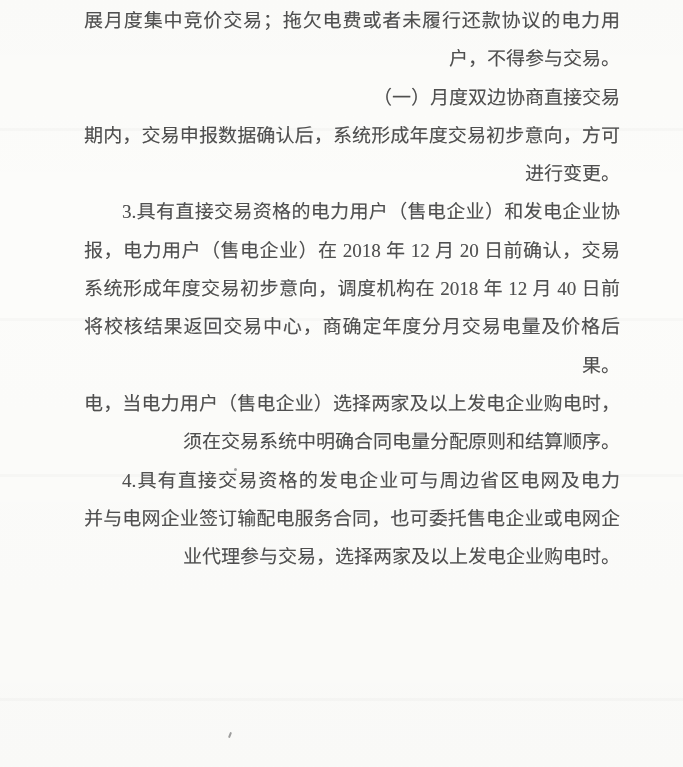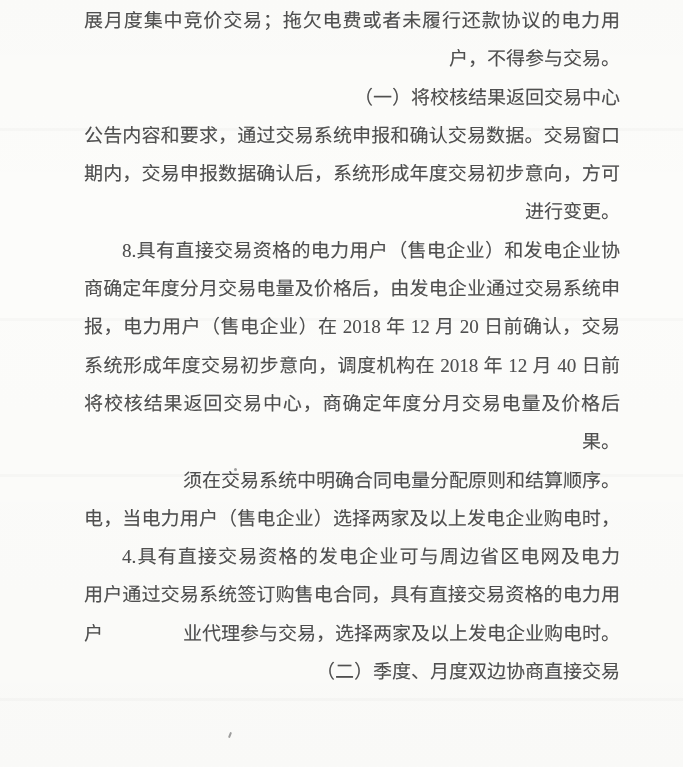--- a/index.html
+++ b/index.html
@@ -82,44 +82,39 @@
   <div class="streak" style="top:318px"></div>
   <div class="streak" style="top:474px"></div>
   <div class="streak" style="top:698px"></div>
 
   <div class="text-block" style="--ink: #4f4f4f;">
       <div class="paragraph">
         <div class="line fill">展月度集中竞价交易；拖欠电费或者未履行还款协议的电力用</div>
         <div class="line">户，不得参与交易。</div>
       </div>
       <div class="paragraph">
-        <div class="line indent">（一）将校核结果返回交易中心</div>
+        <div class="line indent">（一）月度双边协商直接交易</div>
       </div>
       <div class="paragraph">
-        <div class="line fill">公告内容和要求，通过交易系统申报和确认交易数据。交易窗口</div>
         <div class="line fill">期内，交易申报数据确认后，系统形成年度交易初步意向，方可</div>
         <div class="line">进行变更。</div>
       </div>
       <div class="paragraph">
-        <div class="line fill indent">8.具有直接交易资格的电力用户（售电企业）和发电企业协</div>
-        <div class="line fill">商确定年度分月交易电量及价格后，由发电企业通过交易系统申</div>
+        <div class="line fill indent">3.具有直接交易资格的电力用户（售电企业）和发电企业协</div>
         <div class="line fill">报，电力用户（售电企业）在 2018 年 12 月 20 日前确认，交易</div>
         <div class="line fill">系统形成年度交易初步意向，调度机构在 2018 年 12 月 40 日前</div>
         <div class="line fill">将校核结果返回交易中心，商确定年度分月交易电量及价格后</div>
         <div class="line">果。</div>
       </div>
       <div class="paragraph">
+        <div class="line fill">电，当电力用户（售电企业）选择两家及以上发电企业购电时，</div>
         <div class="line">须在交易系统中明确合同电量分配原则和结算顺序。</div>
-        <div class="line fill">电，当电力用户（售电企业）选择两家及以上发电企业购电时，</div>
       </div>
       <div class="paragraph">
         <div class="line fill indent">4.具有直接交易资格的发电企业可与周边省区电网及电力</div>
-        <div class="line fill">用户通过交易系统签订购售电合同，具有直接交易资格的电力用户</div>
+        <div class="line fill">并与电网企业签订输配电服务合同，也可委托售电企业或电网企</div>
         <div class="line">业代理参与交易，选择两家及以上发电企业购电时。</div>
-      </div>
-      <div class="paragraph">
-        <div class="line indent">（二）季度、月度双边协商直接交易</div>
       </div>
     </div>
 
   <div class="speck dot" style="left:234px; top:468px"></div>
   <div class="speck tick" style="left:229px; top:732px"></div>
 </div>
 
 </body></html>

